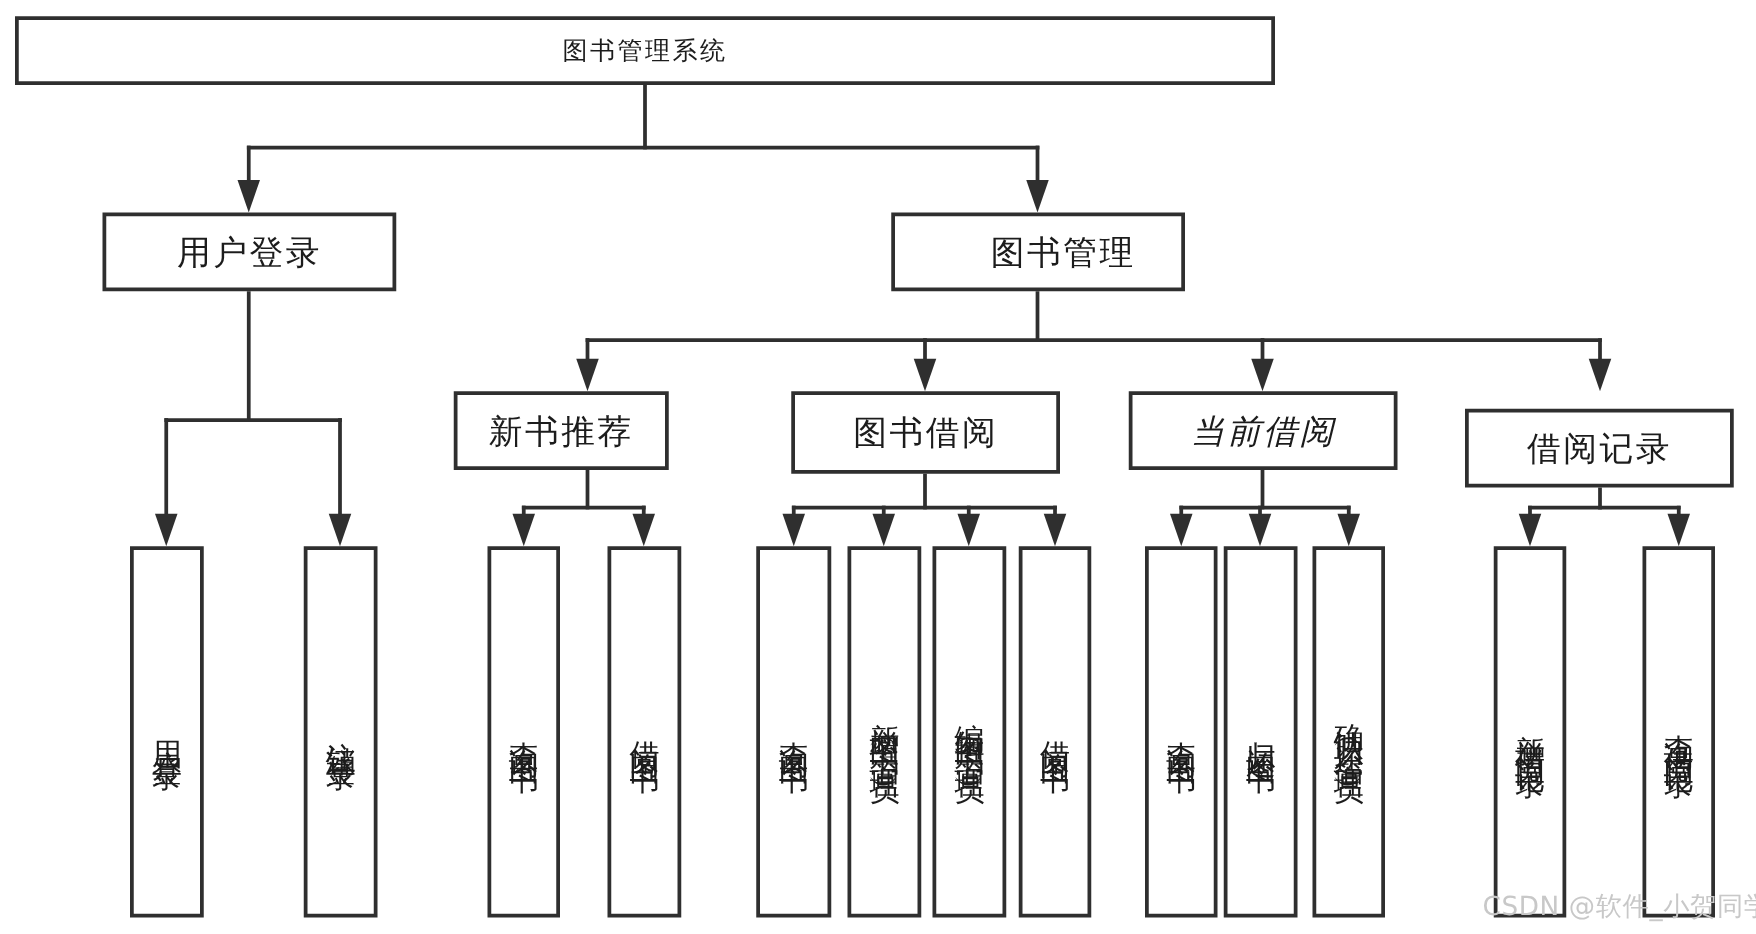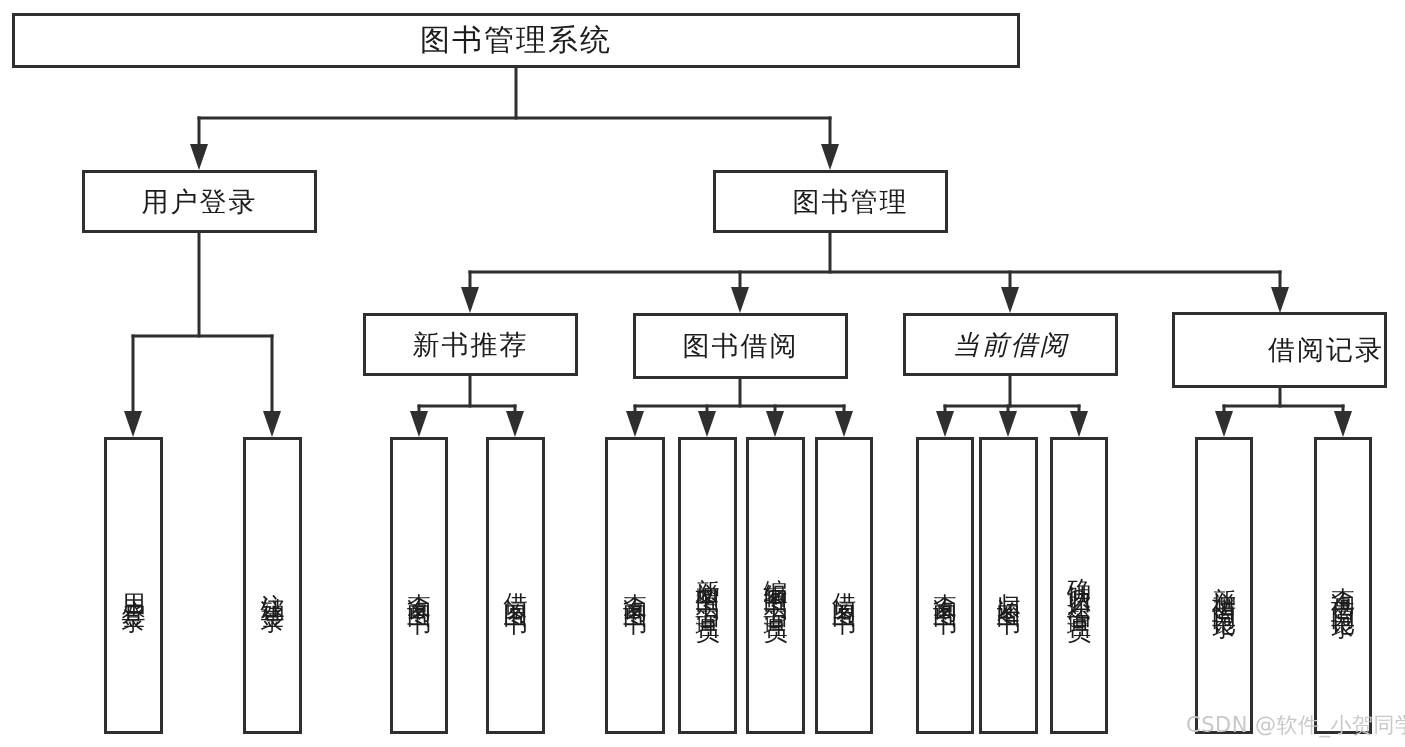--- a/index.html
+++ b/index.html
@@ -15,21 +15,21 @@
     overflow:hidden;
   }
   .connectors{position:absolute;left:0;top:0;width:1405px;height:747px;}
   .connectors line{stroke:var(--line);stroke-width:3;stroke-linecap:square;}
   .connectors polygon{fill:var(--line);}
   .box{
     position:absolute;box-sizing:border-box;border:3px solid var(--line);
     background:var(--bg);display:flex;align-items:center;justify-content:center;
   }
   .hlabel{font-size:27px;letter-spacing:2px;white-space:nowrap;}
-  .root-label{font-size:30px;letter-spacing:2px;}
+  .root-label{font-size:20px;letter-spacing:2px;}
   .vbox{top:437px;width:59px;height:297px;}
   .vtext{
     writing-mode:vertical-rl;text-orientation:mixed;
     font-size:24px;letter-spacing:6px;line-height:1.0;white-space:nowrap;
   }
   .watermark{
     position:absolute;left:1186px;top:711px;font-size:21px;letter-spacing:0.5px;
     color:var(--watermark);white-space:nowrap;z-index:5;
   }
 </style>
@@ -118,30 +118,30 @@
     <span class="hlabel root-label">图书管理系统</span>
   </div>
 
   <div class="box" style="left:82px;top:170px;width:235px;height:63px;">
     <span class="hlabel">用户登录</span>
   </div>
   <div class="box" style="left:713px;top:170px;width:235px;height:63px;padding-left:40px;">
     <span class="hlabel">图书管理</span>
   </div>
 
-  <div class="box" style="left:363px;top:313px;width:215px;height:63px;">
+  <div class="box" style="left:363px;top:313px;width:172px;height:63px;">
     <span class="hlabel">新书推荐</span>
   </div>
   <div class="box" style="left:633px;top:313px;width:215px;height:66px;">
     <span class="hlabel">图书借阅</span>
   </div>
   <div class="box" style="left:903px;top:313px;width:215px;height:63px;font-style:italic;">
     <span class="hlabel">当前借阅</span>
   </div>
-  <div class="box" style="left:1172px;top:312px;width:215px;height:76px;justify-content:flex-end;">
+  <div class="box" style="left:1172px;top:327px;width:215px;height:63px;">
     <span class="hlabel">借阅记录</span>
   </div>
 
   <div class="box vbox" style="left:104px;">
     <span class="vtext">用户登录</span>
   </div>
   <div class="box vbox" style="left:243px;">
     <span class="vtext">注销登录</span>
   </div>
 

